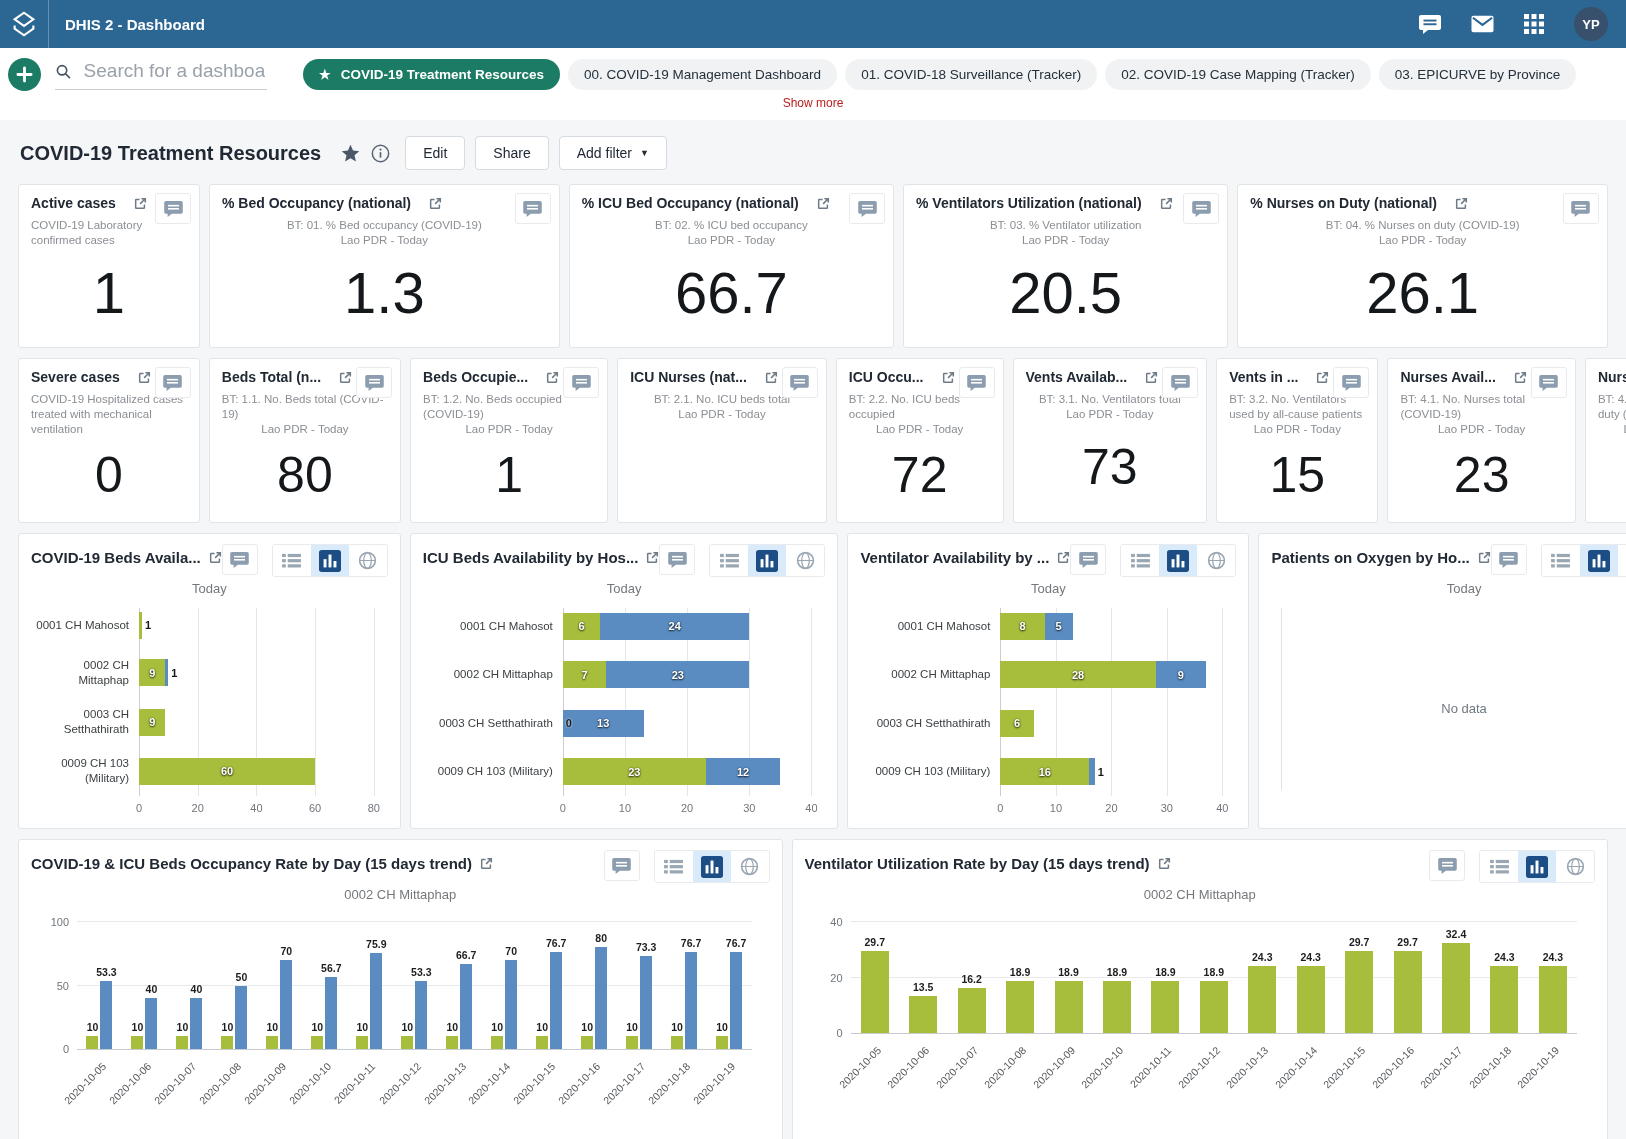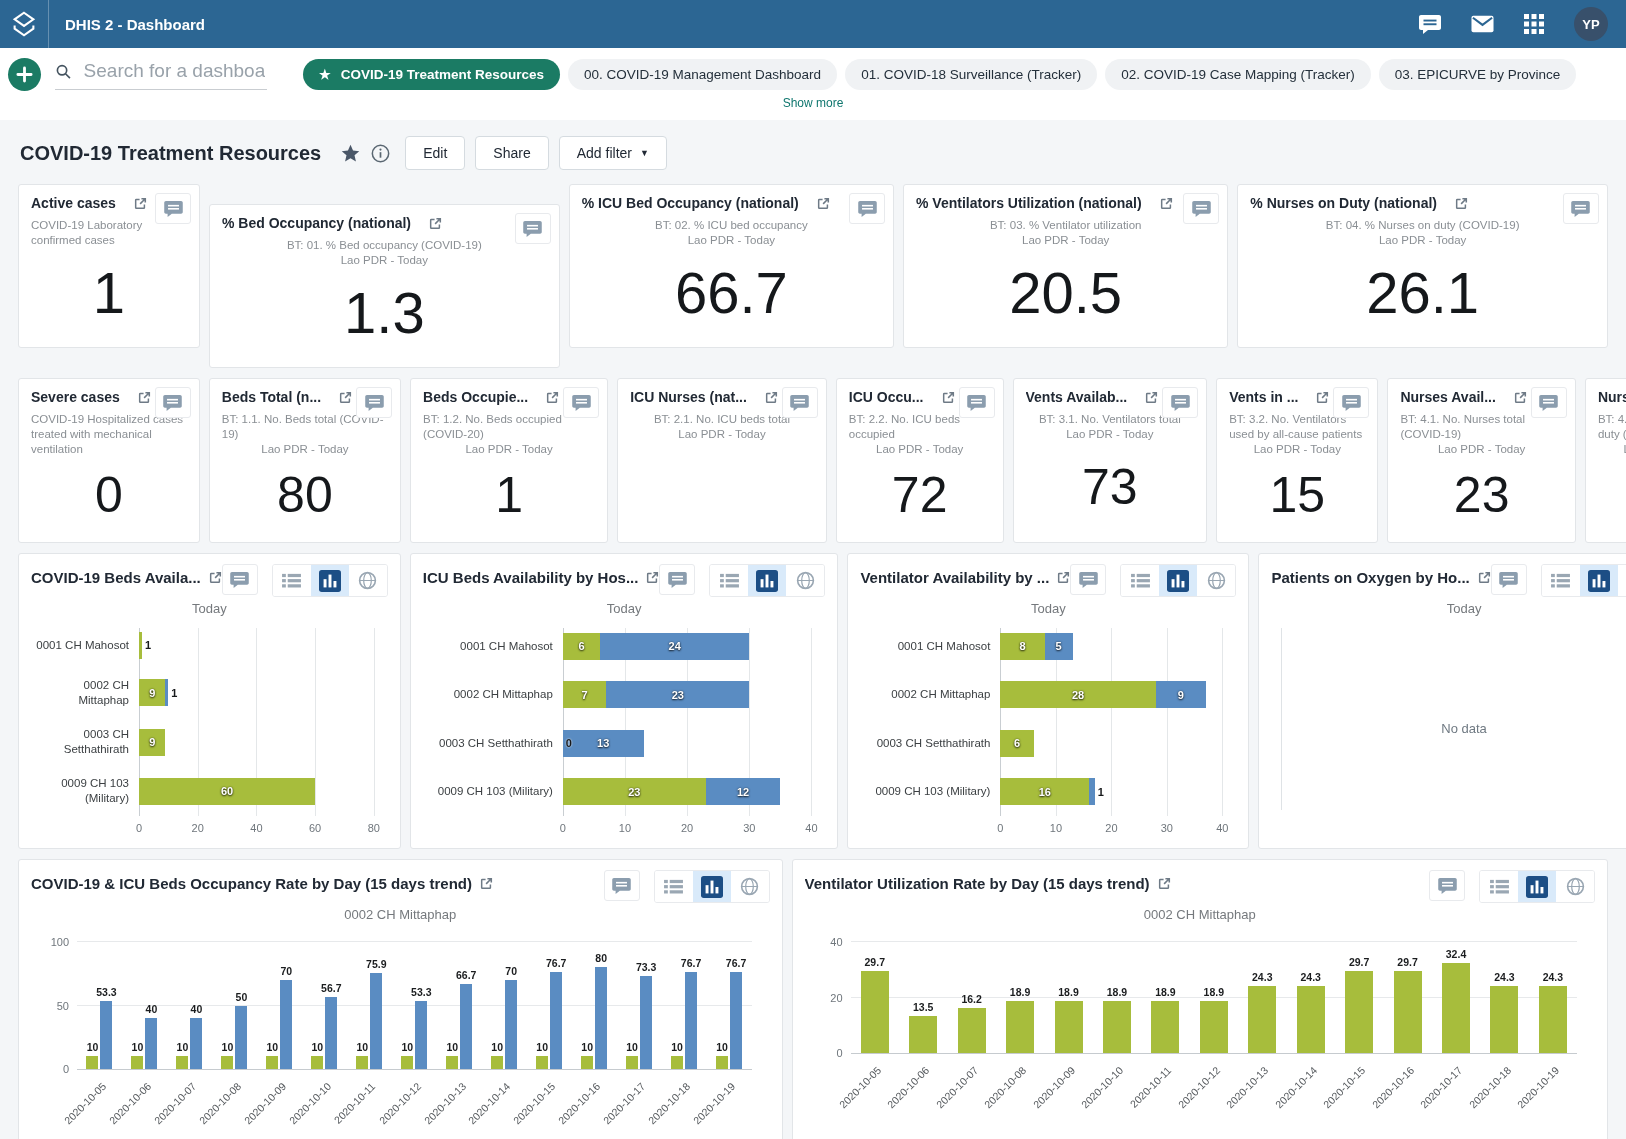--- a/index.html
+++ b/index.html
@@ -25,21 +25,21 @@
   .search-box { display:flex; align-items:center; margin-left:14px; border-bottom:1px solid #c9cdd1;
                 padding-bottom:6px; width:212px; }
   .search-box input { border:none; outline:none; font-size:19px; margin-left:10px; width:100%;
                       color:#212934; background:transparent; font-family:inherit; }
   .search-box input::placeholder { color:#99a2aa; }
   .chips { display:flex; gap:8px; margin-left:36px; }
   .chip { display:flex; align-items:center; padding:8px 16px; background:#f0f2f4; border-radius:17px;
           font-size:13.5px; color:#24303b; cursor:pointer; white-space:nowrap; }
   .chip.selected { background:#1b7b64; color:#fff; font-weight:bold; gap:10px; }
   .chip .star { font-size:13px; line-height:1; }
-  .show-more { text-align:center; font-size:12px; color:#0f766e; padding:3px 0 10px 0; cursor:pointer; }
+  .show-more { text-align:center; font-size:12px; color:#b91c1c; padding:3px 0 10px 0; cursor:pointer; }
 
   
   main { padding:12px 18px 0 18px; }
   .title-row { display:flex; align-items:center; margin:4px 0 14px 0; }
   .page-title { font-size:20px; font-weight:bold; color:#212934; margin:0 14px 0 2px; }
   .ticon { margin:0 5px; display:flex; cursor:pointer; }
   .btn { background:#fff; border:1px solid #d5dbe0; border-radius:4px; padding:8px 17px;
          font-size:14px; color:#212934; cursor:pointer; margin-left:10px; font-family:inherit;
          display:flex; align-items:center; }
   .btn .caret { font-size:9px; margin-left:8px; }
@@ -229,21 +229,21 @@
               <path d="M1 3.5A1.5 1.5 0 0 1 2.5 2H6v1.6H2.6v7.8h7.8V8H12v3.5a1.5 1.5 0 0 1-1.5 1.5h-8A1.5 1.5 0 0 1 1 11.5z" fill="#6e7a86"></path>
               <path d="M8 1h5v5h-1.7V3.9L7.2 8 6 6.8 10.1 2.7H8z" fill="#6e7a86"></path>
             </svg>
           </span>
         </div>
         <div class="vcard-sub left">
           <div>COVID-19 Laboratory confirmed cases</div>
         </div>
         <div class="vcard-value">1</div>
       </div>
-      <div class="card vcard" style="flex: 358 0 0%; margin-top: 20px;">
+      <div class="card vcard" style="flex: 358 0 0%;">
         <button class="icon-btn chat-abs">
           <svg width="19" height="16" viewBox="0 0 22 19">
             <path d="M2 0h18c1.1 0 2 .9 2 2v11c0 1.1-.9 2-2 2H9l-5 4v-4H2c-1.1 0-2-.9-2-2V2C0 .9.9 0 2 0z" fill="#8b9dae"></path>
             <rect x="4.5" y="4.6" width="13" height="1.9" fill="#fff"></rect>
             <rect x="4.5" y="8.3" width="13" height="1.9" fill="#fff"></rect>
           </svg>
         </button>
         <div class="vcard-top">
           <span class="vcard-title">% Bed Occupancy (national)</span>
           <span class="launch">
@@ -386,21 +386,21 @@
         <div class="vcard-top">
           <span class="vcard-title">Beds Occupie...</span>
           <span class="launch">
             <svg width="13" height="13" viewBox="0 0 14 14">
               <path d="M1 3.5A1.5 1.5 0 0 1 2.5 2H6v1.6H2.6v7.8h7.8V8H12v3.5a1.5 1.5 0 0 1-1.5 1.5h-8A1.5 1.5 0 0 1 1 11.5z" fill="#6e7a86"></path>
               <path d="M8 1h5v5h-1.7V3.9L7.2 8 6 6.8 10.1 2.7H8z" fill="#6e7a86"></path>
             </svg>
           </span>
         </div>
         <div class="vcard-sub">
-          <div>BT: 1.2. No. Beds occupied (COVID-20)</div>
+          <div>BT: 1.2. No. Beds occupied (COVID-19)</div>
           <div>Lao PDR - Today</div>
         </div>
         <div class="vcard-value">1</div>
       </div>
       <div class="card vcard" style="flex: 173 0 0%;">
         <button class="icon-btn chat-abs">
           <svg width="19" height="16" viewBox="0 0 22 19">
             <path d="M2 0h18c1.1 0 2 .9 2 2v11c0 1.1-.9 2-2 2H9l-5 4v-4H2c-1.1 0-2-.9-2-2V2C0 .9.9 0 2 0z" fill="#8b9dae"></path>
             <rect x="4.5" y="4.6" width="13" height="1.9" fill="#fff"></rect>
             <rect x="4.5" y="8.3" width="13" height="1.9" fill="#fff"></rect>

